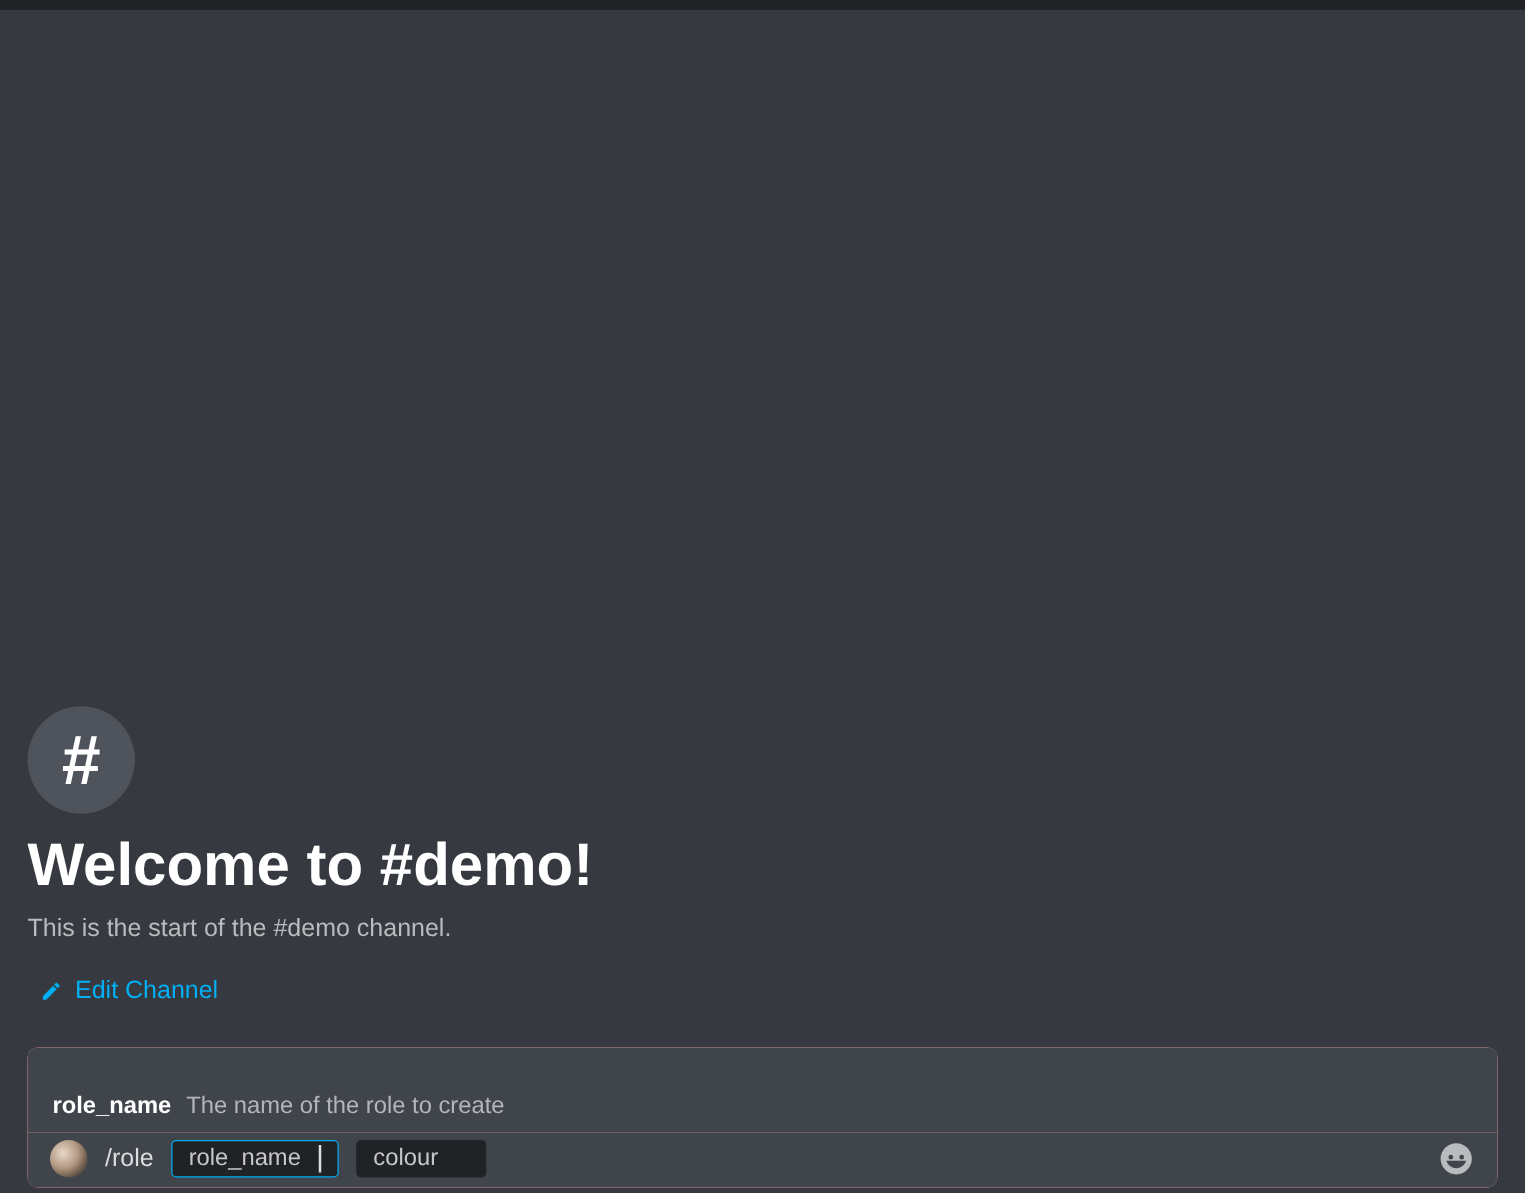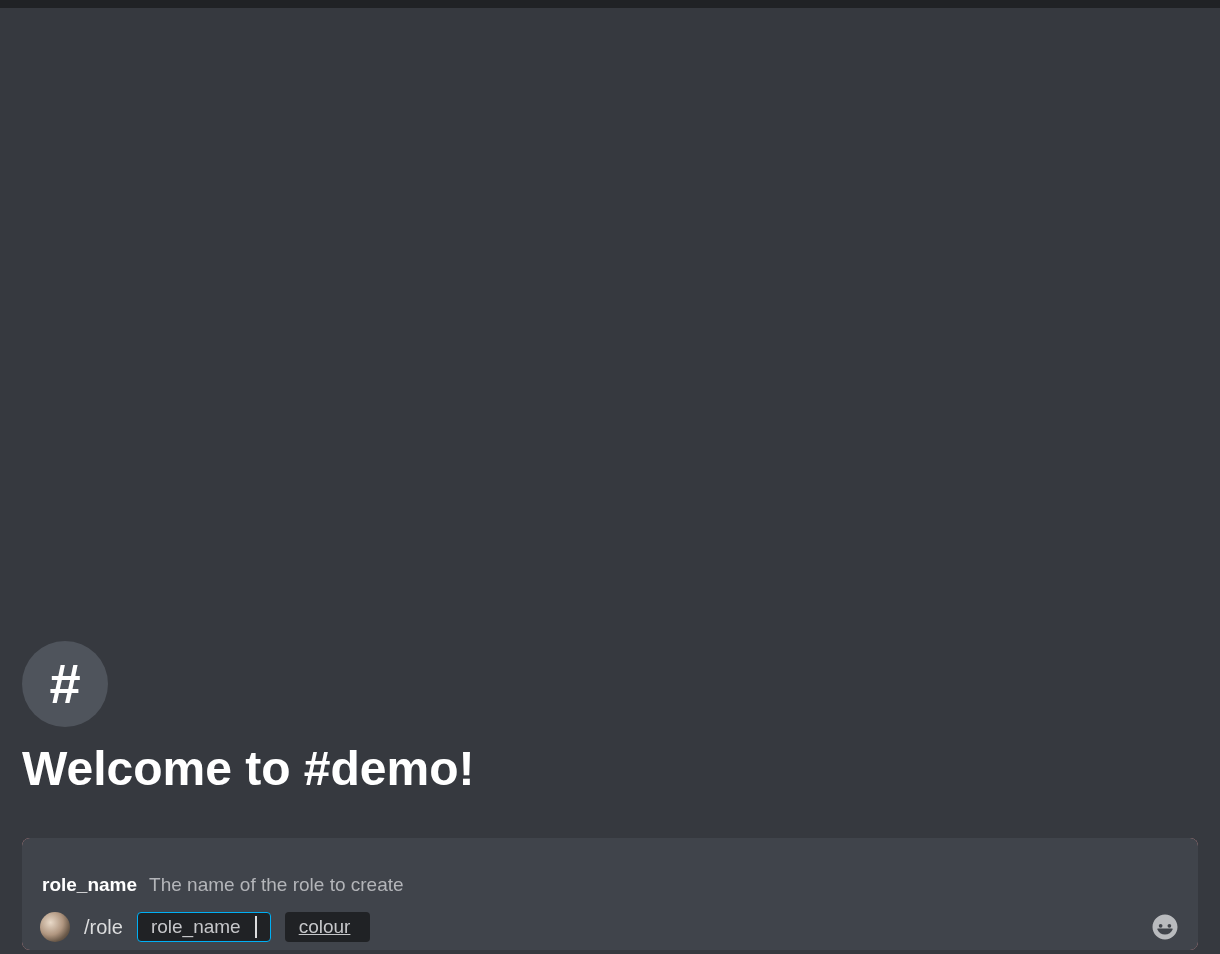--- a/index.html
+++ b/index.html
@@ -118,21 +118,21 @@
     border: 1px solid #00aff4;
     padding: 2px 13px;
   }
   .cursor {
     display: inline-block;
     width: 2px;
     height: 22px;
     background: #dcddde;
     margin-left: 14px;
   }
-  .arg-pill.wide { padding-right: 20px; text-decoration: underline; }
+  .arg-pill.wide { padding-right: 39px; }
   .spacer { flex: 1; }
   .emoji-btn {
     width: 30px;
     height: 30px;
     flex-shrink: 0;
     cursor: pointer;
   }
   .emoji-btn svg {
     width: 30px; height: 30px;
     fill: #b9bbbe;
@@ -143,20 +143,29 @@
 
 <div class="top-strip"></div>
 
 <div class="main">
 
   <div class="welcome-block">
     <div class="hash-circle">
       <span>#</span>
     </div>
     <h1 class="welcome-title">Welcome to #demo!</h1>
+    <div class="welcome-subtitle">This is the start of the #demo channel.</div>
+    <div class="edit-channel">
+      <span class="pencil-icon">
+        <svg viewBox="0 0 24 24">
+            <path d="M3 17.25V21h3.75L17.81 9.94l-3.75-3.75L3 17.25zM20.71 7.04a1 1 0 0 0 0-1.41l-2.34-2.34a1 1 0 0 0-1.41 0l-1.83 1.83 3.75 3.75 1.83-1.83z"></path>
+          </svg>
+      </span>
+      <span>Edit Channel</span>
+    </div>
   </div>
 
   <div class="composer-area">
     <div class="hint-row">
       <span class="hint-name">role_name</span>
       <span class="hint-desc">The name of the role to create</span>
     </div>
     <div class="input-row">
       <div class="avatar"></div>
       <span class="command-text">/role</span>

